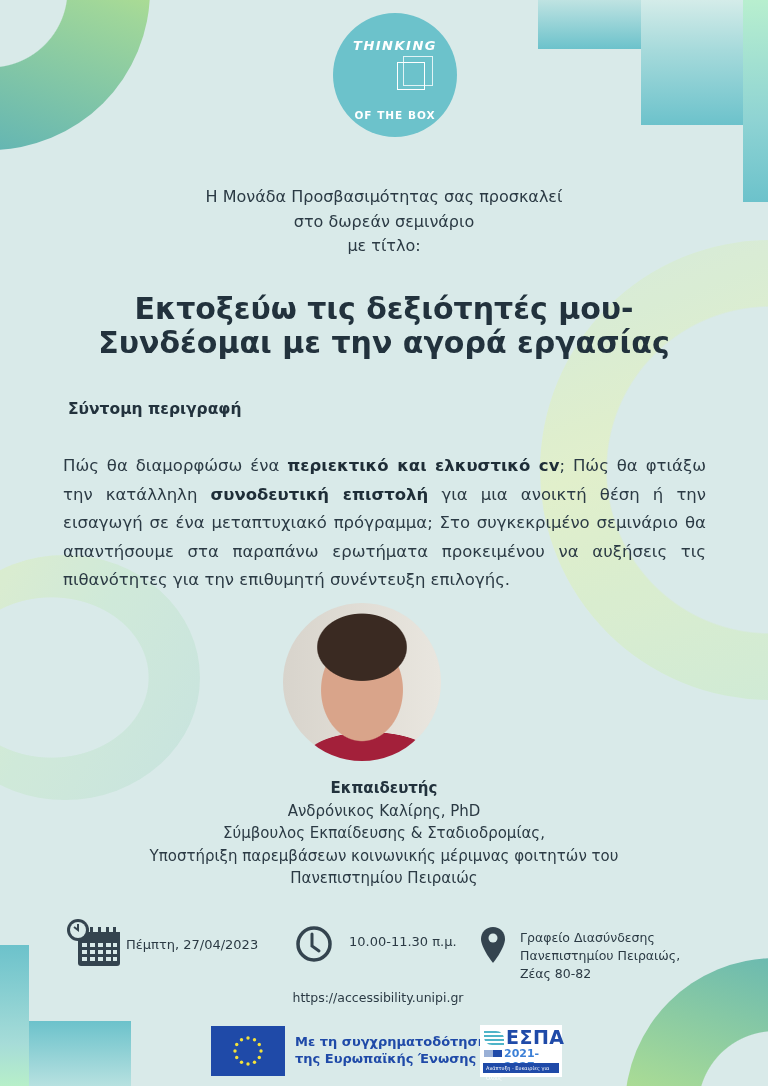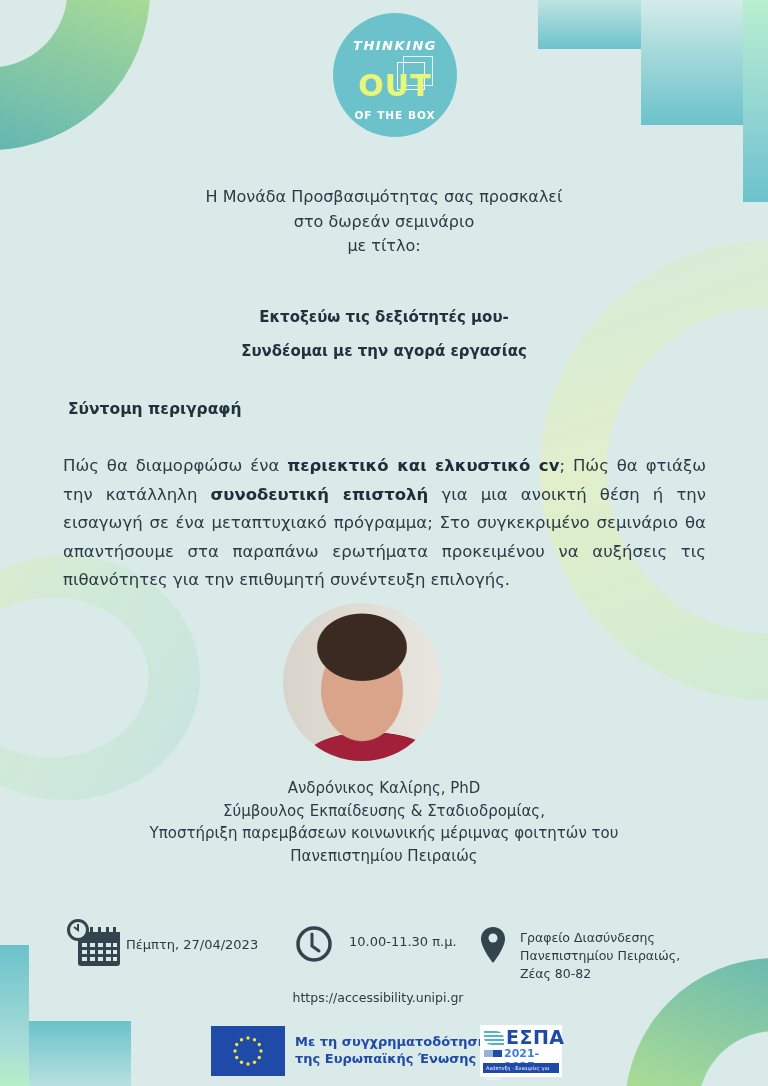--- a/index.html
+++ b/index.html
@@ -53,22 +53,22 @@
   .logo .l2 { position: absolute; top: 58px; left: 0; right: 0; font-weight: bold; font-size: 30px; color: #e8f77a; letter-spacing: 1px; line-height: 30px; }
   .logo .cube { position: absolute; left: 64px; top: 49px; width: 28px; height: 28px; border: 1.3px solid #fff; }
   .logo .cube:before { content: ""; position: absolute; left: 5px; top: -7px; width: 28px; height: 28px; border: 1.3px solid rgba(255,255,255,0.8); }
   .logo .l3 { position: absolute; top: 96px; left: 0; right: 0; font-weight: bold; font-size: 10.5px; letter-spacing: 1px; }
 
   .intro {
     position: absolute; left: 0; right: 0; top: 185px; text-align: center;
     font-size: 16px; line-height: 24.5px; color: #2b3a44;
   }
   .title {
-    position: absolute; left: 0; right: 0; top: 300px; text-align: center;
-    font-size: 15px; line-height: 34px; font-weight: bold; color: #22323d;
+    position: absolute; left: 0; right: 0; top: 292px; text-align: center;
+    font-size: 30px; line-height: 34px; font-weight: bold; color: #22323d;
   }
   .desc-heading {
     position: absolute; left: 68px; top: 400px;
     font-size: 15.5px; font-weight: bold; color: #22323d;
   }
   .desc {
     position: absolute; left: 63px; width: 643px; top: 452px;
     font-size: 16.5px; line-height: 28.5px; text-align: justify; color: #2b3a44;
   }
   .desc b { color: #1e2d37; }
@@ -120,41 +120,41 @@
 <div class="deco ring-br"></div>
 <div class="deco sq sq1"></div>
 <div class="deco sq sq2"></div>
 <div class="deco sq sq3"></div>
 <div class="deco sq sq4"></div>
 <div class="deco sq sq5"></div>
 
 <div class="logo">
   <div class="l1">THINKING</div>
   <div class="cube"></div>
-  <div class="l2">OUT</div>
   <div class="l3">OF THE BOX</div>
 </div>
 
 <div class="intro">
   <div>Η Μονάδα Προσβασιμότητας σας προσκαλεί</div>
   <div>στο δωρεάν σεμινάριο</div>
   <div>με τίτλο:</div>
 </div>
 
 <div class="title">
   <div>Εκτοξεύω τις δεξιότητές μου-</div>
   <div>Συνδέομαι με την αγορά εργασίας</div>
 </div>
 
 <div class="desc-heading">Σύντομη περιγραφή</div>
 <div class="desc"><span>Πώς θα διαμορφώσω ένα </span><b>περιεκτικό και ελκυστικό cv</b><span>; Πώς θα φτιάξω την κατάλληλη </span><b>συνοδευτική επιστολή</b><span> για μια ανοικτή θέση ή την εισαγωγή σε ένα μεταπτυχιακό πρόγραμμα; Στο συγκεκριμένο σεμινάριο θα απαντήσουμε στα παραπάνω ερωτήματα προκειμένου να αυξήσεις τις πιθανότητες για την επιθυμητή συνέντευξη επιλογής.</span></div>
 
 <div class="photo" title="instructor portrait"></div>
 
 <div class="instr">
+  <div class="h">Εκπαιδευτής</div>
   <div>Ανδρόνικος Καλίρης, PhD</div>
   <div>Σύμβουλος Εκπαίδευσης &amp; Σταδιοδρομίας,</div>
   <div>Υποστήριξη παρεμβάσεων κοινωνικής μέριμνας φοιτητών του</div>
   <div>Πανεπιστημίου Πειραιώς</div>
 </div>
 
 <div class="info info-date">
   <span>
     <svg width="56" height="50" viewBox="0 0 56 50">
       <rect x="12" y="14" width="42" height="34" rx="3" fill="#34444f"></rect>

